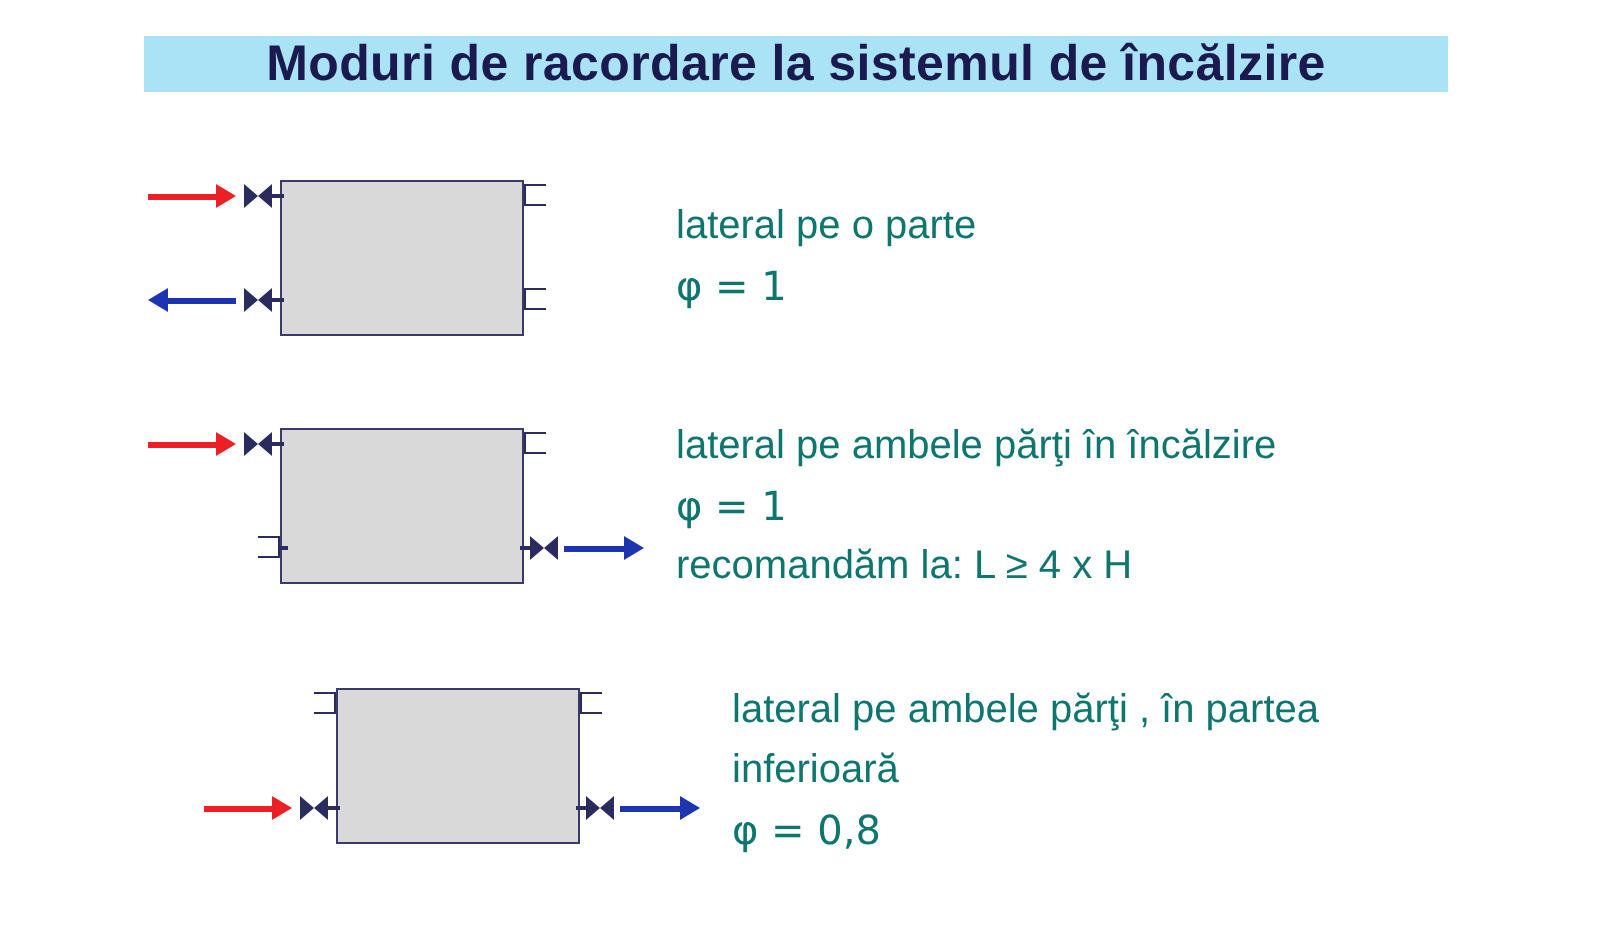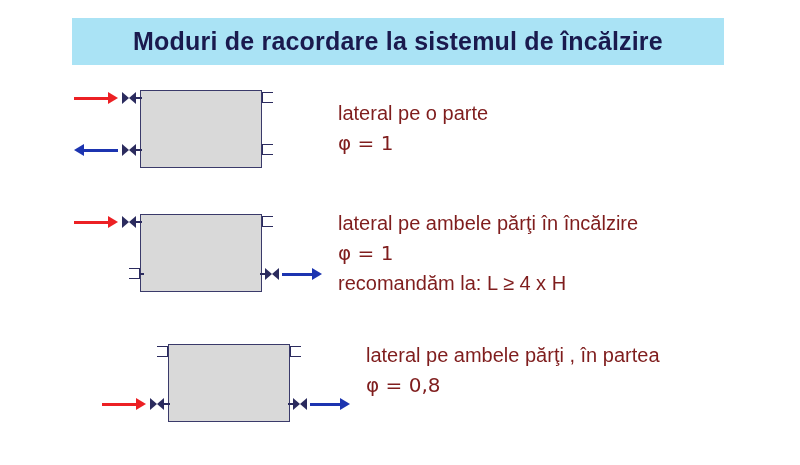--- a/index.html
+++ b/index.html
@@ -18,21 +18,21 @@
     width: 800px;
     height: 465px;
   }
 
   
   .title-bar {
     position: absolute;
     left: 72px;
     top: 18px;
     width: 652px;
-    height: 47px;
+    height: 28px;
     background: #aae3f5;
     display: flex;
     align-items: center;
     justify-content: center;
   }
   .title-text {
     font-size: 25px;
     font-weight: bold;
     color: #1a1a4e;
     letter-spacing: 0.2px;
@@ -125,21 +125,21 @@
   .pipe {
     position: absolute;
     height: 2px;
     background: #2b2b5e;
   }
 
   
   .caption {
     position: absolute;
     left: 338px;
-    color: #7f1d1d;
+    color: #0f766e;
     font-size: 20px;
     line-height: 30px;
   }
   .caption .line { white-space: nowrap; }
   .cap-1 { top: 20px; }
   .cap-2 { top: 8px; }
   .cap-3 { top: 10px; }
   .phi { font-family: "DejaVu Sans", sans-serif; }
 </style>
 </head>
@@ -249,17 +249,18 @@
         <div class="tri r"></div>
       </div>
       <div class="arrow right blue" style="left:222px; top:74px; width:40px;">
         <div class="shaft"></div>
         <div class="head"></div>
       </div>
     </div>
 
     <div class="caption cap-3">
       <div class="line">lateral pe ambele părţi , în partea</div>
+      <div class="line">inferioară</div>
       <div class="line phi">φ = 0,8</div>
     </div>
   </div>
 
 </div>
 
 </body></html>

